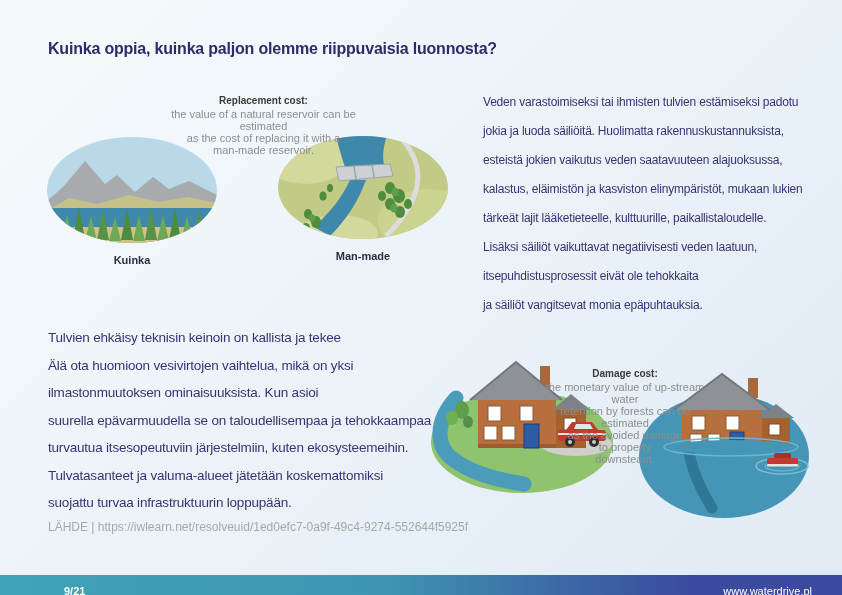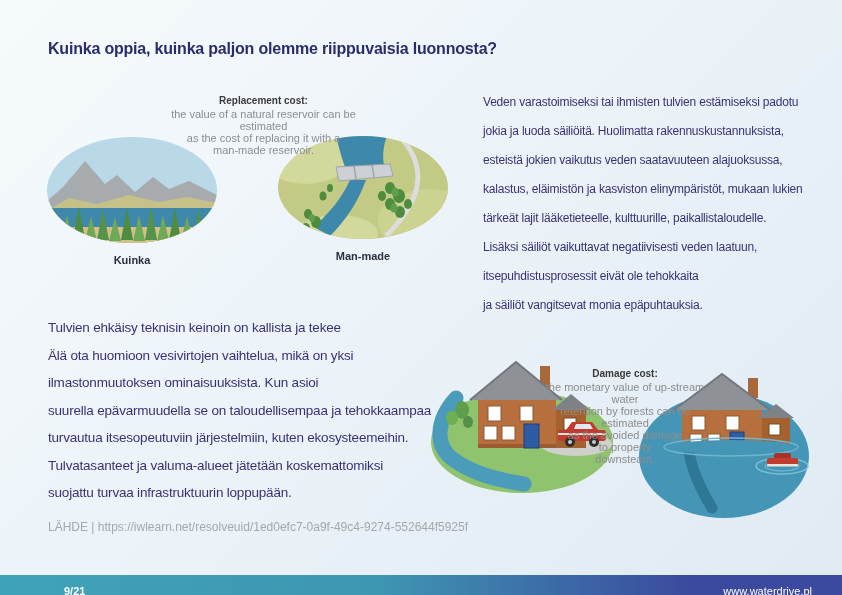--- a/index.html
+++ b/index.html
@@ -12,21 +12,21 @@
   .cap-head{font-size:10px;font-weight:bold;color:#3a3a3a;margin-bottom:2px;}
   .cap-body{font-size:11px;color:#8d8d8d;line-height:12px;white-space:pre-line;}
   .caption.replacement{left:145px;top:95px;width:205px;}
   .caption.damage{left:528px;top:368px;width:162px;}
   .fig{position:absolute;margin:0;text-align:center;}
   .fig.natural{left:47px;top:137px;width:170px;}
   .fig.manmade{left:278px;top:136px;width:170px;}
   .fig figcaption{margin-top:7px;font-size:11px;font-weight:bold;color:#2d2d42;}
   .para{position:absolute;margin:0;color:#3a3173;white-space:pre-line;}
   .right-para{left:483px;top:88px;font-size:12px;line-height:29px;letter-spacing:-0.2px;}
-  .left-para{left:48px;top:314px;font-size:13.5px;line-height:27.5px;letter-spacing:-0.2px;}
+  .left-para{left:48px;top:324px;font-size:13.5px;line-height:27.5px;letter-spacing:-0.2px;}
   .illustration{position:absolute;}
   .house-normal{left:428px;top:352px;}
   .house-flooded{left:636px;top:366px;}
   .source{position:absolute;left:48px;top:520px;font-size:12px;color:#a3a8ae;}
   .footer{position:absolute;left:0;bottom:0;width:842px;height:20px;display:flex;
           align-items:center;justify-content:space-between;box-sizing:border-box;
           padding:12px 30px 0 64px;
           background:linear-gradient(90deg,#3fa3b7 0%,#3e96b2 45%,#3b4a9e 82%,#3b4a9e 100%);}
   .footer .page{font-size:11px;font-weight:bold;color:#ffffff;}
   .footer .site{font-size:11px;color:#ffffff;}

